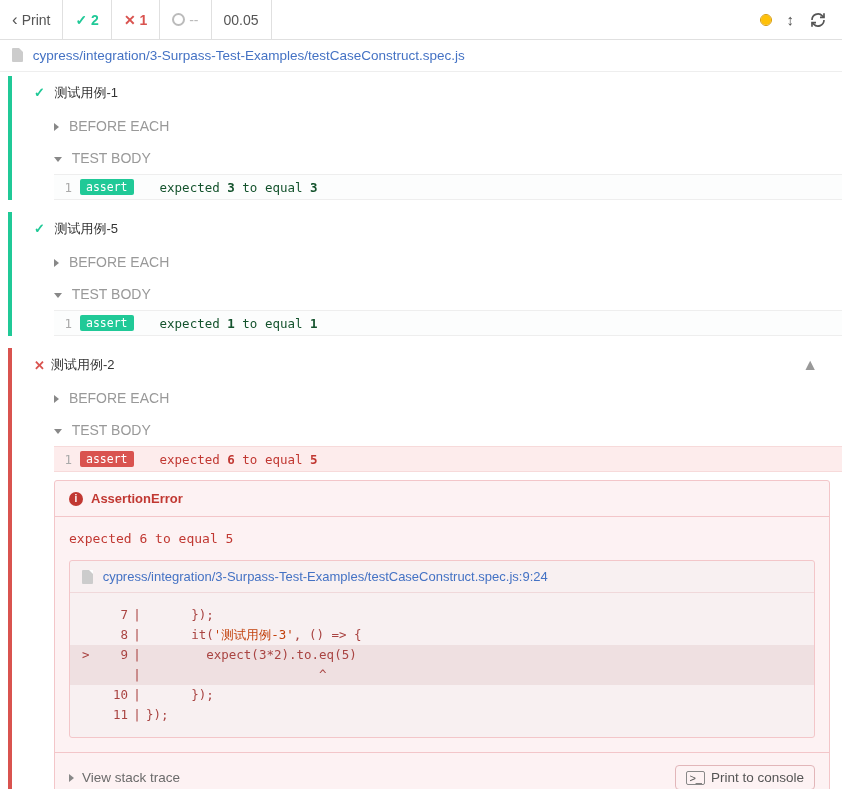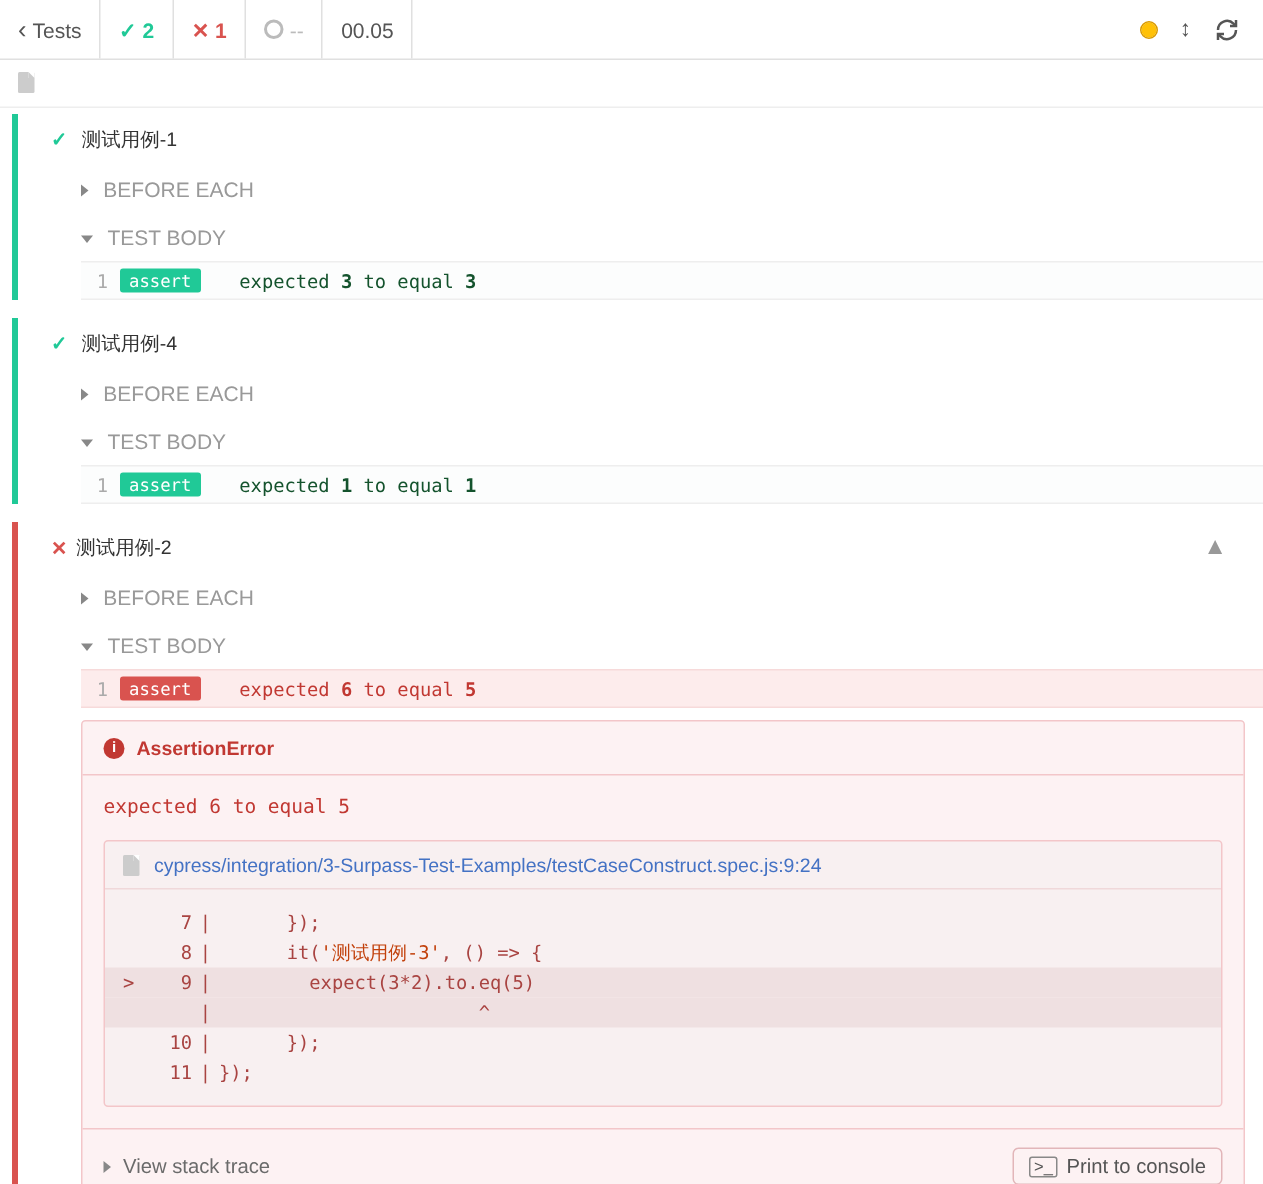--- a/index.html
+++ b/index.html
@@ -66,21 +66,21 @@
   .print-btn { display:flex; align-items:center; gap:6px; padding: 4px 10px; border: 1px solid #e2b6b9; border-radius: 4px; cursor:pointer; color:#555; font-size:13.5px;}
   .term-icon{font-size:11px; border:1px solid #888; border-radius:2px; padding:0 2px; line-height:12px;}
   svg{display:block;}
 </style>
 </head>
 <body>
 
 <div class="toolbar">
   <div class="tb-cell back-btn">
     <span class="chev-left">‹</span>
-    <span>Tests</span>
+    <span>Print</span>
   </div>
   <div class="tb-cell">
     <span class="pass-count">✓&nbsp;</span>
     <span class="pass-count">2</span>
   </div>
   <div class="tb-cell">
     <span class="fail-count">✕&nbsp;</span>
     <span class="fail-count">1</span>
   </div>
   <div class="tb-cell pending">
@@ -100,20 +100,21 @@
           <path d="M3 12a9 9 0 0 1 15.5-6.3L21 8"></path>
           <path d="M3 22v-6h6"></path>
           <path d="M21 12a9 9 0 0 1-15.5 6.3L3 16"></path>
         </svg>
     </span>
   </div>
 </div>
 
 <div class="file-hdr">
   <span class="file-icon"></span>
+  <span class="file-link">cypress/integration/3-Surpass-Test-Examples/testCaseConstruct.spec.js</span>
 </div>
 
 <div class="content">
 
 
   <div class="test-wrap test-pass">
     <div class="test-hdr">
       <span class="chk">✓</span>
       <span>测试用例-1</span>
     </div>
@@ -128,21 +129,21 @@
     <div class="cmd-row">
       <span class="line-no">1</span>
       <span class="badge-assert">assert</span>
       <span class="cmd-msg"><span>expected </span><b>3</b><span> to equal </span><b>3</b></span>
     </div>
   </div>
 
   <div class="test-wrap test-pass" style="margin-top:12px;">
     <div class="test-hdr">
       <span class="chk">✓</span>
-      <span>测试用例-4</span>
+      <span>测试用例-5</span>
     </div>
     <div class="sect">
       <span class="caret caret-right"></span>
       <span>BEFORE EACH</span>
     </div>
     <div class="sect">
       <span class="caret caret-down"></span>
       <span>TEST BODY</span>
     </div>
     <div class="cmd-row">

